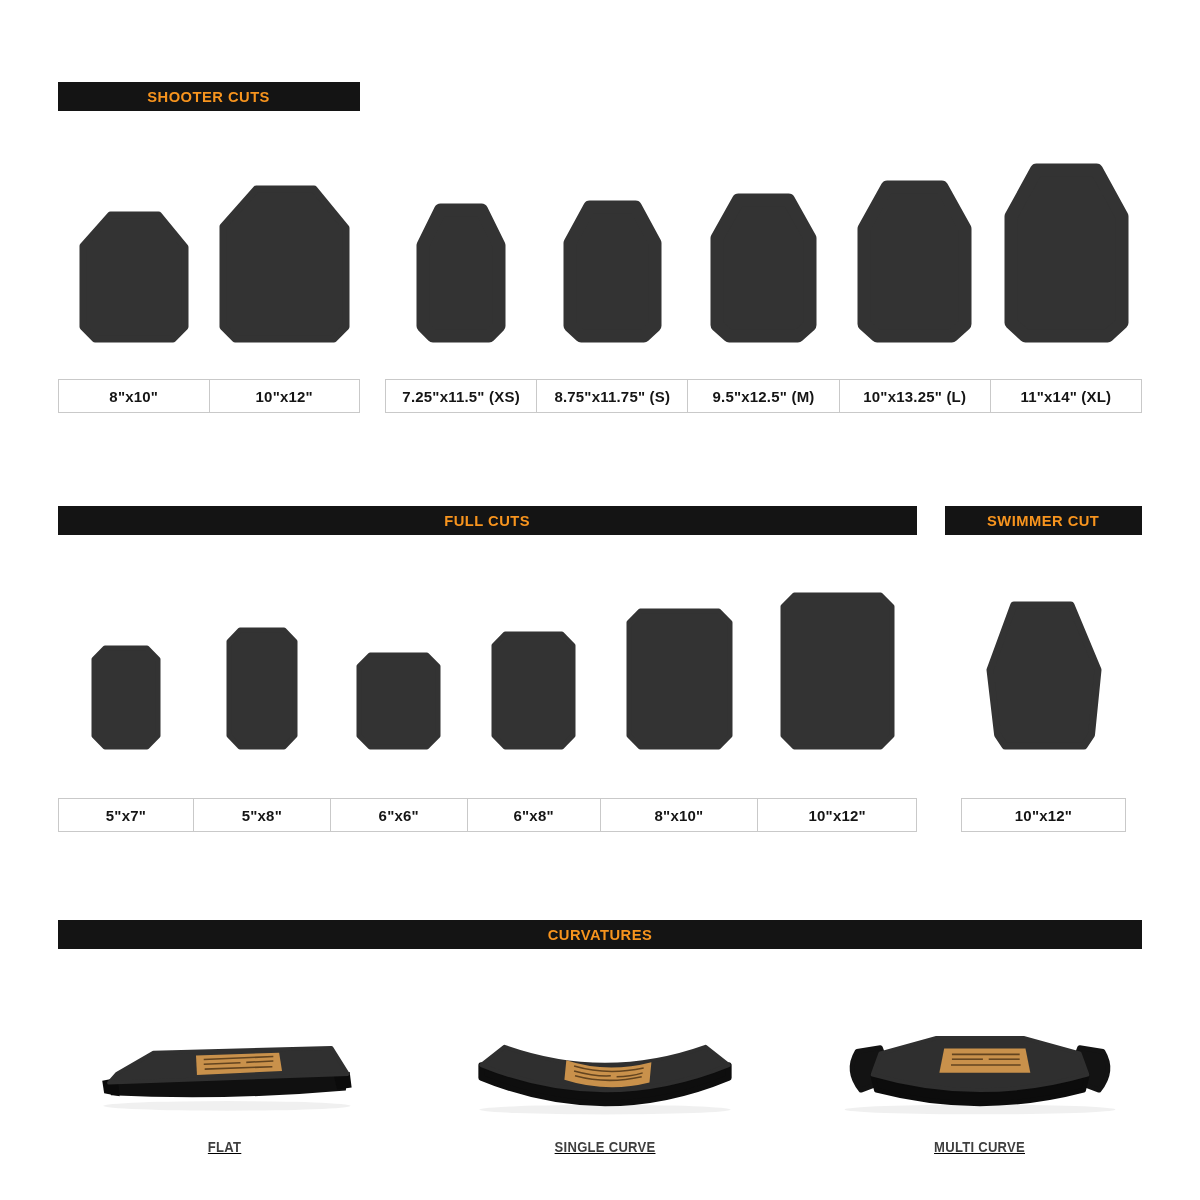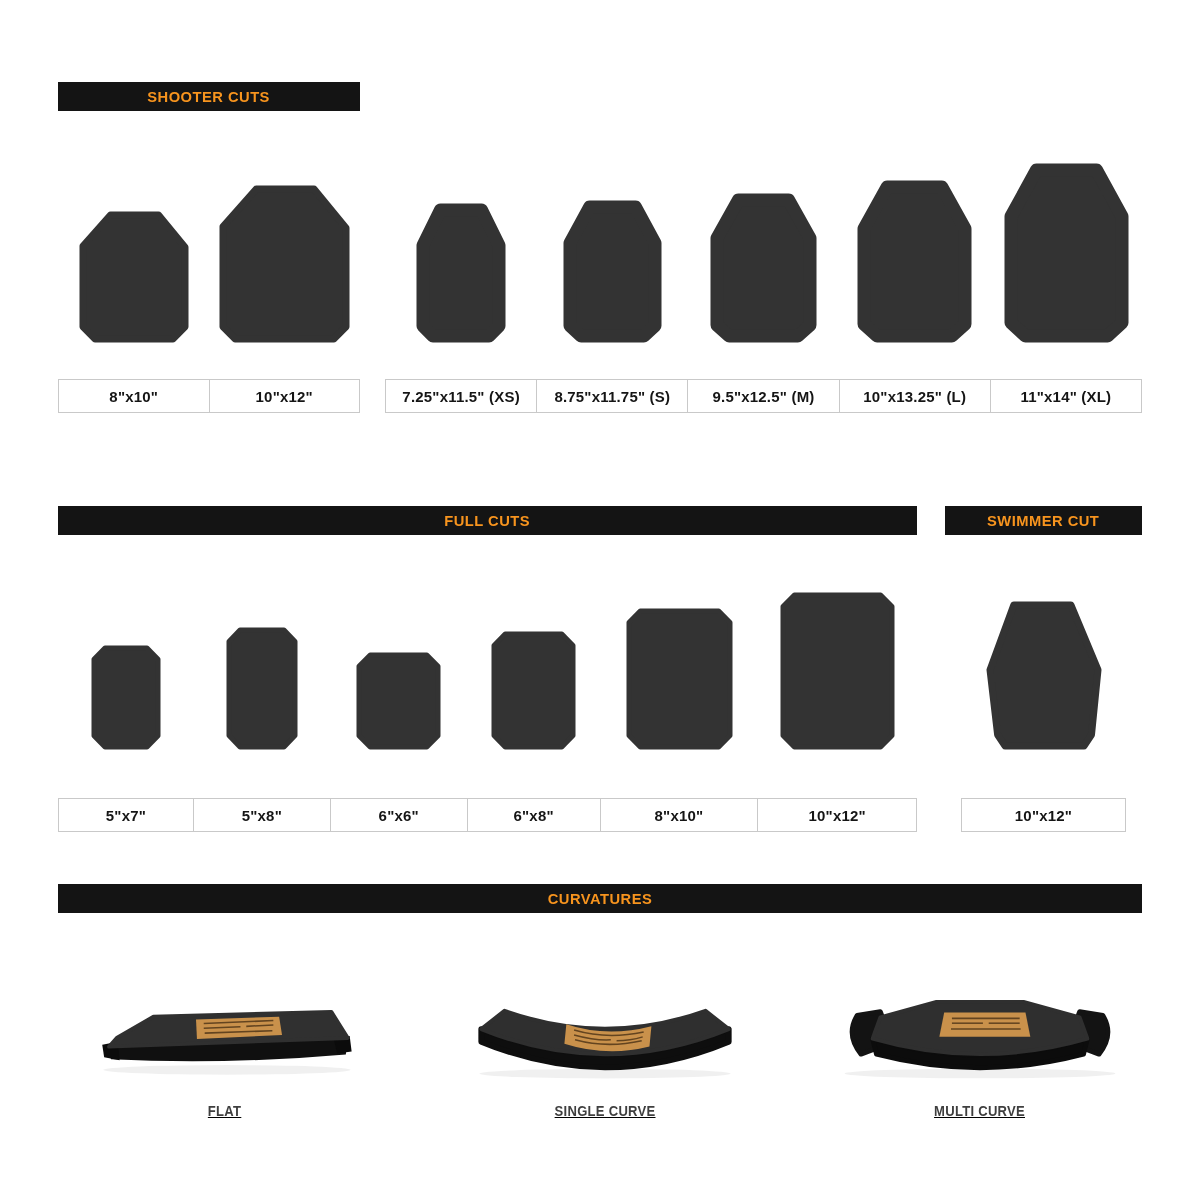--- a/index.html
+++ b/index.html
@@ -32,21 +32,21 @@
 
   .headers2{display:flex;gap:28px;margin-top:93px;border-radius:8px;}
   .bar-full{width:859px;flex:0 0 859px;}
   .bar-swimmer{flex:1;}
   .row2{display:flex;gap:28px;}
   .group-full{width:859px;flex:0 0 859px;}
   .group-swimmer{flex:1;}
   .group-swimmer .labels-row{justify-content:center;}
   .size-label.swim{flex:0 0 165px;}
 
-  .bar-curv{margin-top:52px;}
+  .bar-curv{margin-top:88px;}
   .curv-row{display:flex;margin-top:62px;padding-left:22px;align-items:flex-end;}
   .curv-col{display:flex;flex-direction:column;align-items:center;text-decoration:underline;}
   .curv-col svg{display:block;}
   .curv-col.c2{margin-left:90px;align-items:center;}
   .curv-col.c3{margin-left:80px;}
   .curv-label{margin-top:20px;font-size:14.5px;font-weight:600;color:#3f3f3f;letter-spacing:.3px;transform:scaleX(.9);white-space:nowrap;}
 </style>
 </head>
 <body>
 

